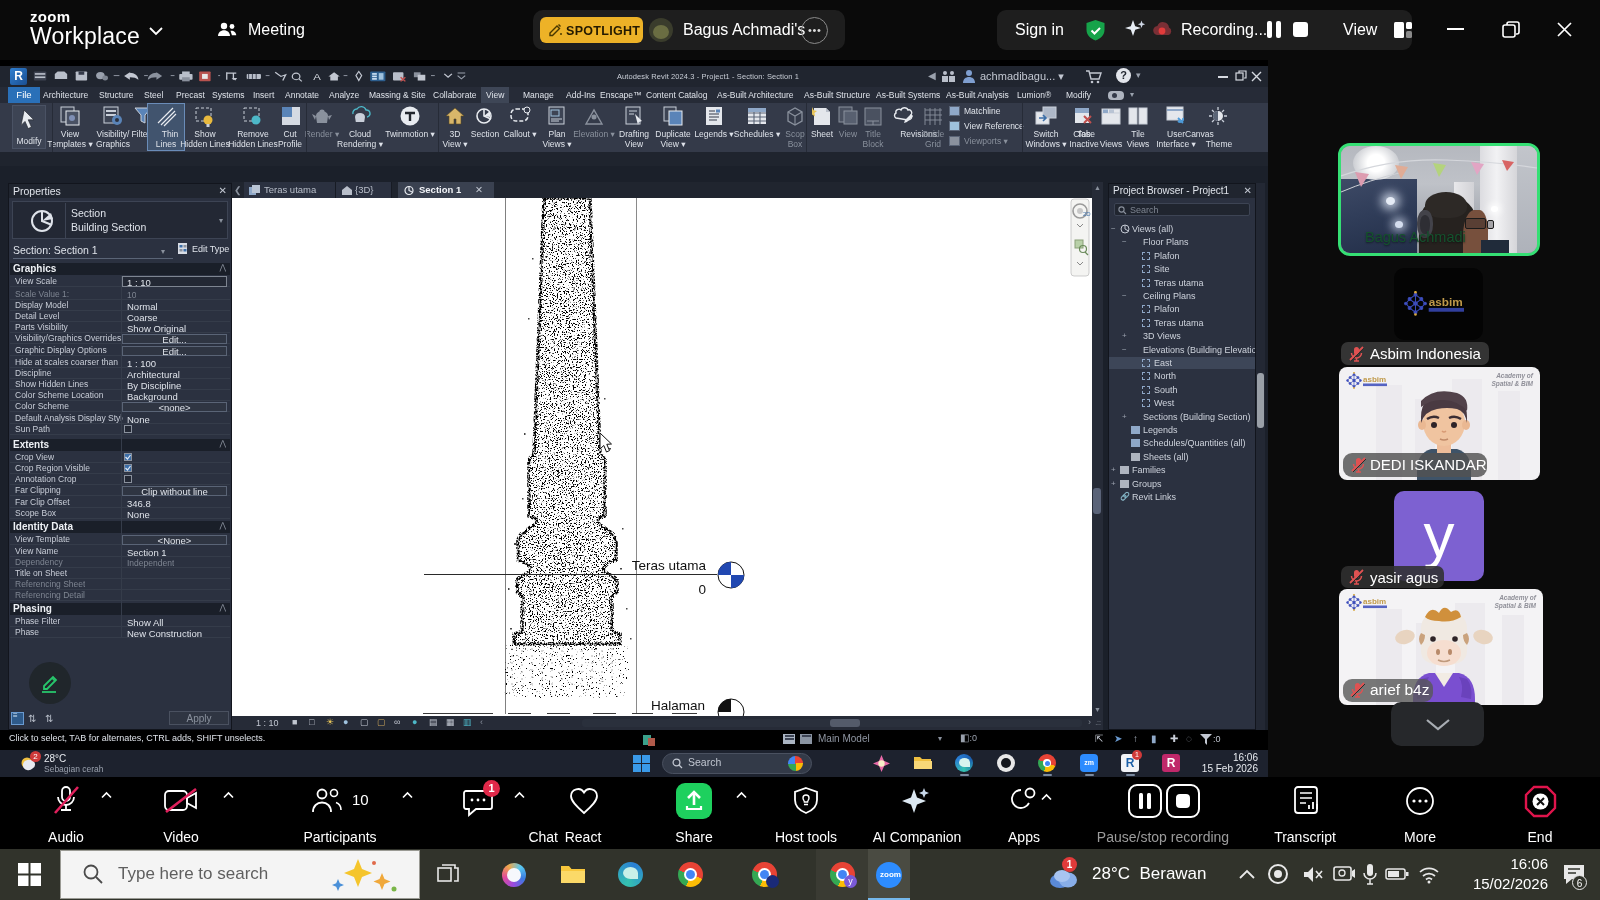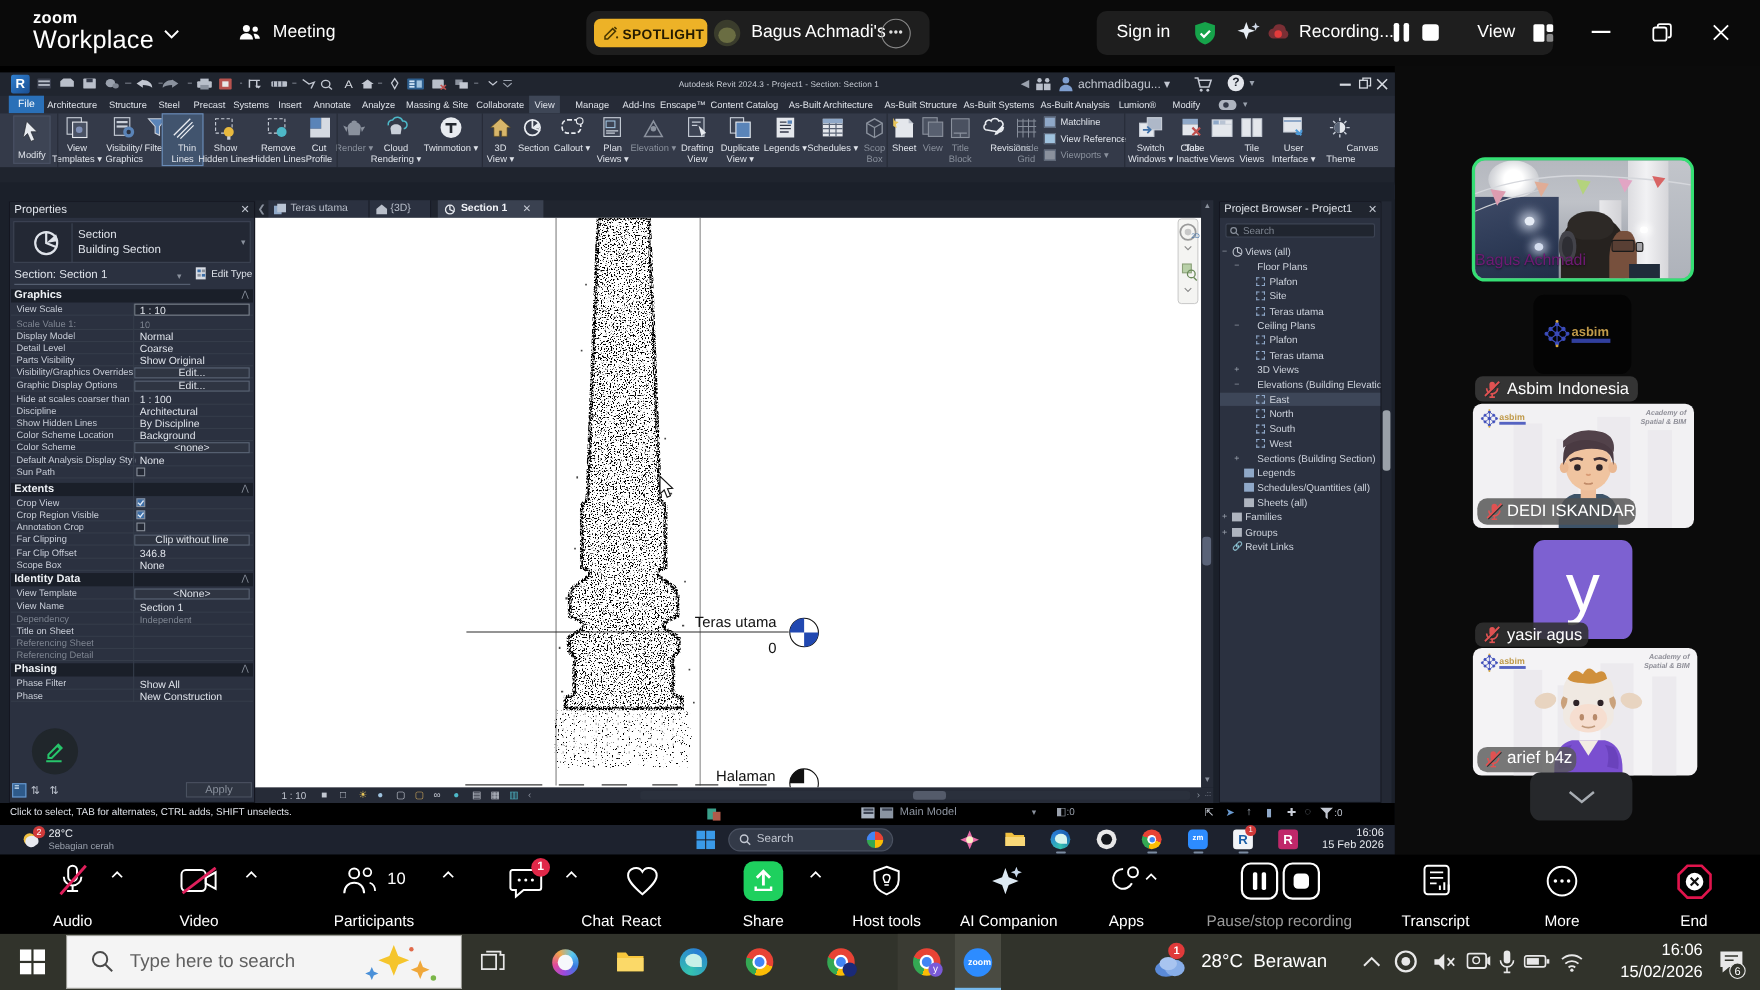--- a/index.html
+++ b/index.html
@@ -388,21 +388,21 @@
             <path d="M3 6h16" stroke="#8fa8c8" stroke-width="2"></path>
             <path d="M14 14l5 5m0-5a3 3 0 01-5 3" stroke="#4d9ad8" stroke-width="1.8" fill="none"></path>
           </svg></div>
 <div class="abs" style="left:1142px;top:26px;width:68px;text-align:center;font-size:8.5px;color:#dfe3ea;white-space:nowrap;overflow:hidden">User</div>
 <div class="abs" style="left:1142px;top:36px;width:68px;text-align:center;font-size:8.5px;color:#dfe3ea;white-space:nowrap;overflow:hidden">Interface ▾</div>
 <div class="abs" style="left:1207px;top:1px"><svg width="24" height="24" viewBox="0 0 24 24">
             <circle cx="11" cy="12" r="5" fill="#e4e7ec"></circle>
             <path d="M11 3v3M11 18v3M2 12h3M17 12h3M5 6l2 2M17 18l-2-2M5 18l2-2M17 6l-2 2" stroke="#c9cfd9" stroke-width="1.3"></path>
             <path d="M11 7a5 5 0 000 10z" fill="#5a6476"></path>
           </svg></div>
-<div class="abs" style="left:1185px;top:26px;width:68px;text-align:right;font-size:8.5px;color:#dfe3ea;white-space:nowrap;overflow:hidden">Canvas</div>
+<div class="abs" style="left:1185px;top:26px;width:68px;text-align:left;font-size:8.5px;color:#dfe3ea;white-space:nowrap;overflow:hidden">Canvas</div>
 <div class="abs" style="left:1185px;top:36px;width:68px;text-align:center;font-size:8.5px;color:#dfe3ea;white-space:nowrap;overflow:hidden">Theme</div>
 <div class="abs" style="left:949px;top:3px;width:11px;height:10px;background:#8fa8c8;border:1px solid #5a6476"></div>
 <div class="abs" style="left:964px;top:3px;font-size:8.5px;color:#dfe3ea;white-space:nowrap">Matchline</div>
 <div class="abs" style="left:949px;top:18px;width:11px;height:10px;background:#9fc2de;border:1px solid #5a6476"></div>
 <div class="abs" style="left:964px;top:18px;font-size:8.5px;color:#dfe3ea;white-space:nowrap">View Reference</div>
 <div class="abs" style="left:949px;top:33px;width:11px;height:10px;background:#8a919d;border:1px solid #5a6476"></div>
 <div class="abs" style="left:964px;top:33px;font-size:8.5px;color:#8a919d;white-space:nowrap">Viewports ▾</div>
 <div class="abs" style="left:52px;top:0;width:1px;height:49px;background:#262b37"></div>
 <div class="abs" style="left:306px;top:0;width:1px;height:49px;background:#262b37"></div>
 <div class="abs" style="left:438px;top:0;width:1px;height:49px;background:#262b37"></div>
@@ -861,21 +861,21 @@
 <path d="M161 14l5 11 7-9z" fill="#d86464"></path>
 </svg>
 <div class="abs" style="left:78px;top:50px;width:58px;height:57px;border-radius:48% 48% 0 0;background:#26221f"></div>
 <div class="abs" style="left:84px;top:46px;width:42px;height:26px;border-radius:50% 50% 40% 40%;background:#2d2926"></div>
 <div class="abs" style="left:122px;top:64px;width:25px;height:43px;border-radius:45% 35% 0 0 / 60% 45% 0 0;background:#77503d"></div>
 <div class="abs" style="left:124px;top:72px;width:21px;height:11px;background:rgba(35,32,36,0.35);border-radius:2px;border:1.2px solid #1a1a1a"></div>
 <div class="abs" style="left:146px;top:74px;width:7px;height:9px;background:rgba(35,32,36,0.35);border:1.2px solid #1a1a1a;border-radius:2px"></div>
 <div class="abs" style="left:76px;top:64px;width:16px;height:28px;border-radius:46%;background:#43434a"></div>
 <div class="abs" style="left:79px;top:69px;width:10px;height:19px;border-radius:46%;background:#2e2e34"></div>
 <div class="abs" style="left:140px;top:94px;width:28px;height:13px;background:#202b3a"></div>
-<div class="abs" style="left:0;top:83px;font-size:14.5px;color:#701a75;text-shadow:0 1px 2px rgba(0,0,0,0.55)">Bagus Achmadi</div>
+<div class="abs" style="left:24px;top:83px;font-size:14.5px;color:#14532d;text-shadow:0 1px 2px rgba(0,0,0,0.55)">Bagus Achmadi</div>
 </div>
 <div class="abs" style="left:1394px;top:268px;width:89px;height:72px;border-radius:10px;background:#040404;overflow:hidden">
       <svg class="abs" style="left:9px;top:23px" width="72" height="25" viewBox="0 0 48 17">
 <g stroke="#3a4ab8" stroke-width="0.7" fill="#4a5ac8">
 <circle cx="8" cy="8.5" r="1.2"></circle>
           <circle cx="4" cy="5.5" r="1"></circle>
           <circle cx="4" cy="11.5" r="1"></circle>
           <circle cx="12" cy="5.5" r="1"></circle>
           <circle cx="12" cy="11.5" r="1"></circle>
           <circle cx="8" cy="2.5" r="1"></circle>

